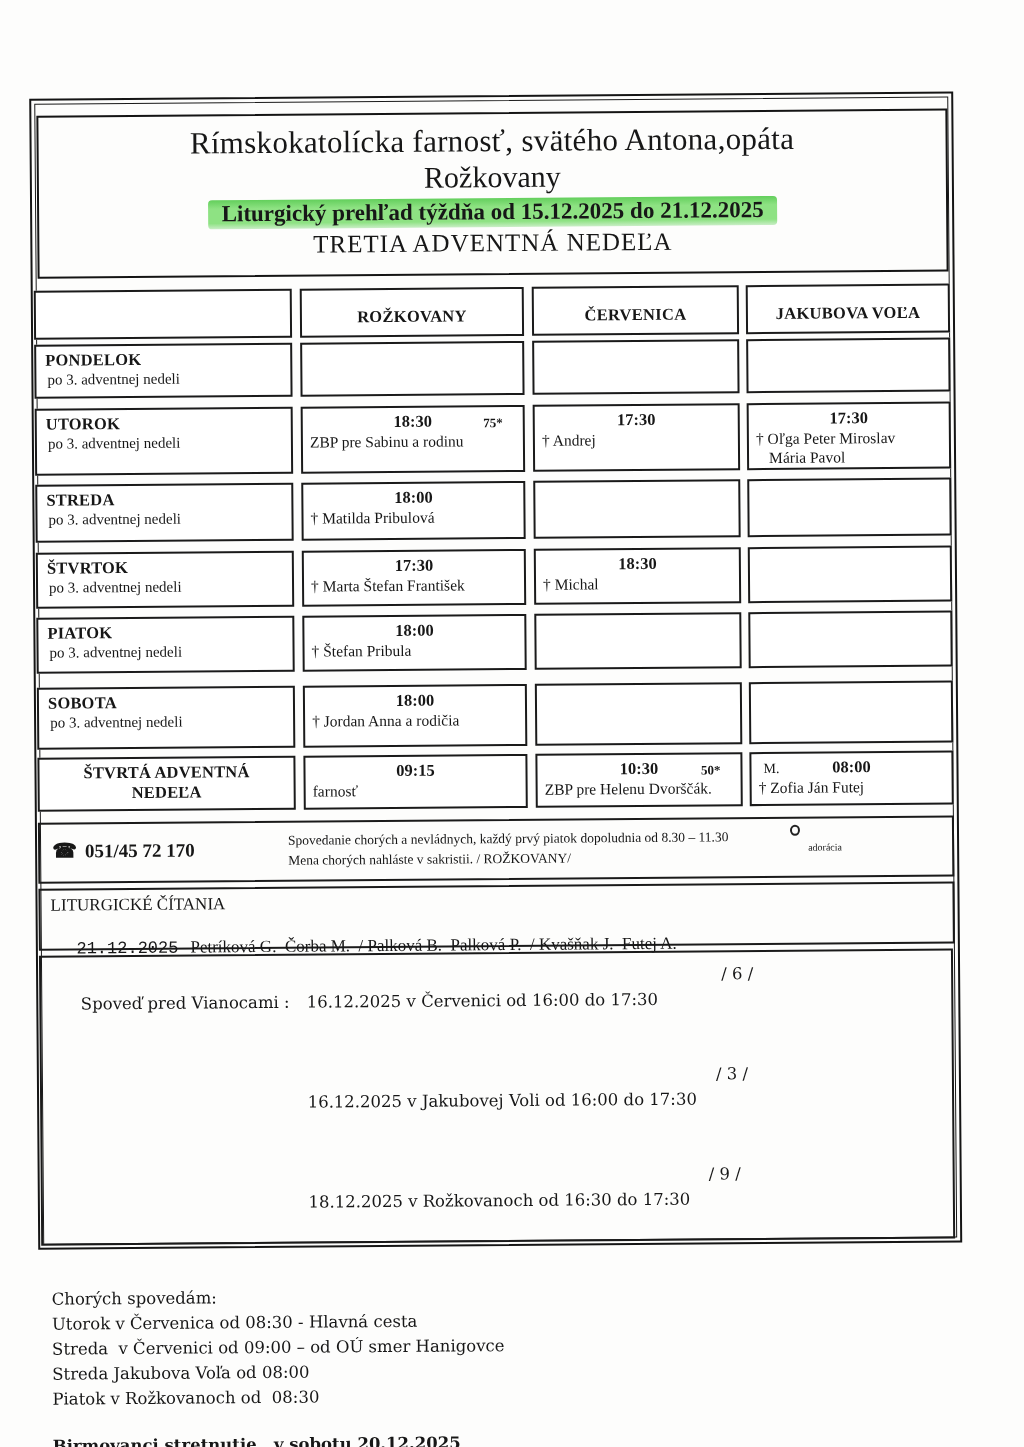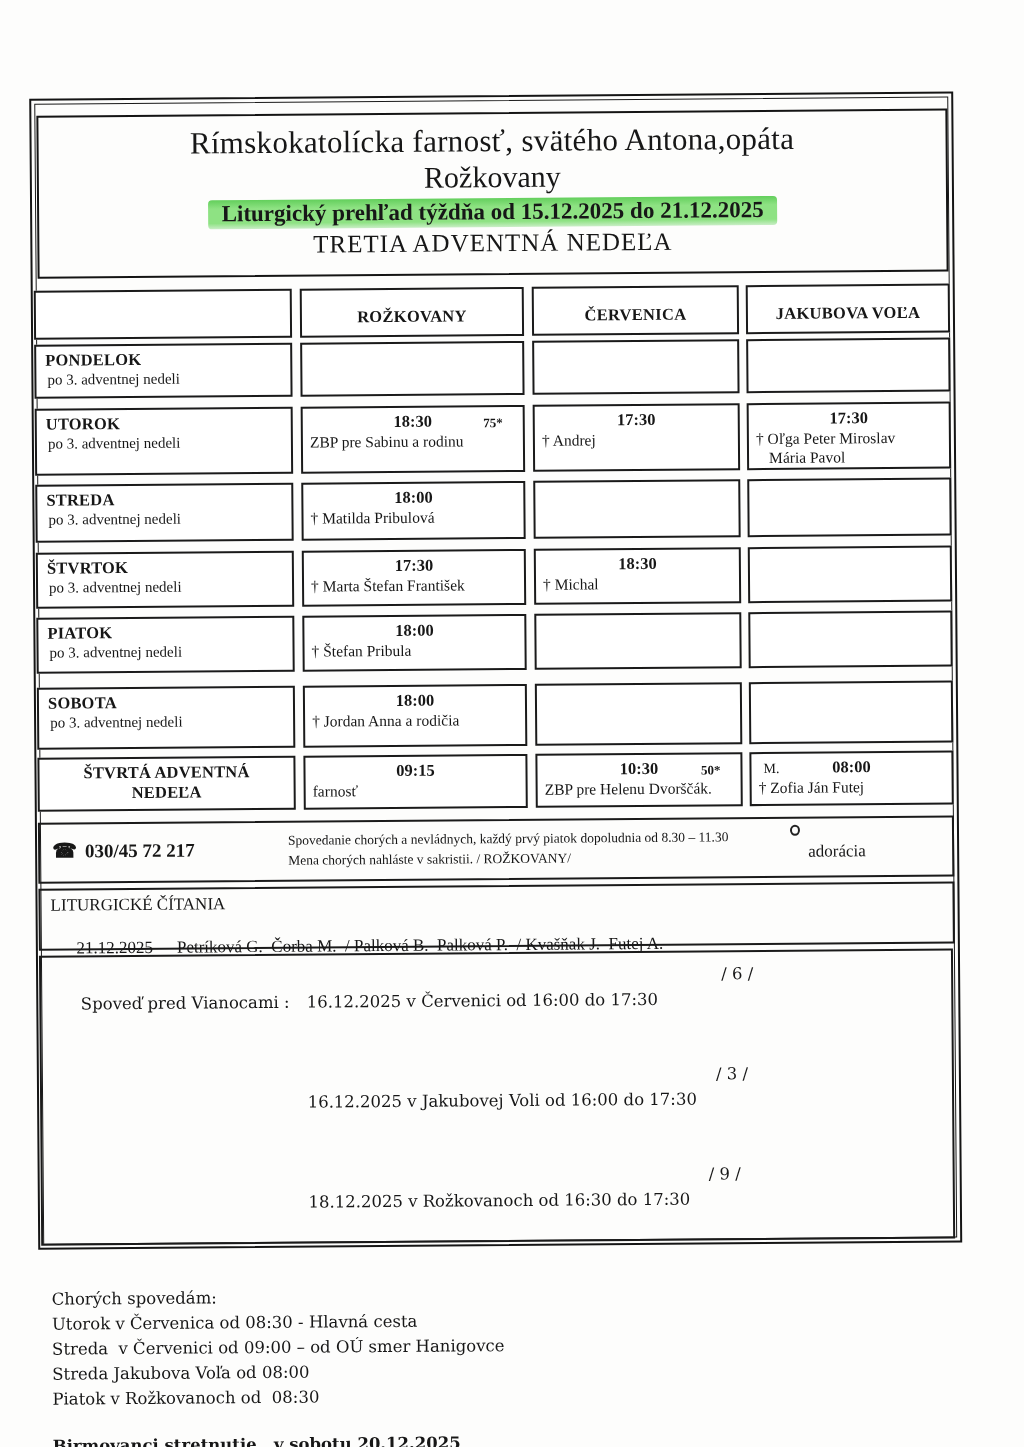--- a/index.html
+++ b/index.html
@@ -48,27 +48,27 @@
 
   
   .phone-box { position:absolute; left:36px; top:819px; width:916px; height:61px;
                border:2px solid #1a1a1a; }
   .phone-left { position:absolute; left:12px; top:14px; font-size:19px; font-weight:bold; }
   .phone-glyph { font-size:20px; margin-right:8px; }
   .phone-note { position:absolute; left:248px; top:8px; width:490px; font-size:13.5px;
                 line-height:20px; }
   .host-icon { position:absolute; left:750px; top:6px; width:10px; height:11px;
                border:2.5px solid #222; border-radius:50%; }
-  .adoracia { position:absolute; left:768px; top:23px; font-size:17px; }
+  .adoracia { position:absolute; left:768px; top:23px; font-size:10px; }
 
   
   .readings-box { position:absolute; left:36px; top:885px; width:916px; height:62px;
                   border:2px solid #1a1a1a; padding:5px 10px; font-size:17px; }
   .readings-line2 { margin-top:3px; white-space:pre; }
-  .readings-date { margin-right:24px; }
+  .readings-date { margin-right:12px;font-family:Liberation Mono, monospace; }
 
   
   .notes-box { position:absolute; left:36px; top:952px; width:914px; height:290px;
                border:2px solid #1a1a1a; padding:9px 8px 0 8px;
                font-family:"DejaVu Serif", serif; font-size:16.5px; line-height:25px; }
   .cline { position:relative; white-space:pre; }
   .clabel { display:inline-block; width:226px; white-space:pre; }
   .cindent { padding-left:226px; }
   .ccount { position:absolute; top:0; white-space:pre; }
   .sick { margin-top:20px; }
@@ -202,21 +202,21 @@
     </div>
     <div class="cell col3 mass">
       <span class="prefix">M.</span>
       <div class="time">08:00</div>
       <div class="mname">† Zofia Ján Futej</div>
     </div>
   </div>
 
   <div class="phone-box">
     <div class="phone-left">
-      <span class="phone-glyph">☎</span><span>030/45 72 217</span>
+      <span class="phone-glyph">☎</span><span>051/45 72 170</span>
     </div>
     <div class="phone-note">
       <div>Spovedanie chorých a nevládnych, každý prvý piatok dopoludnia od 8.30 – 11.30</div>
       <div>Mena chorých nahláste v sakristii. / ROŽKOVANY/</div>
     </div>
     <span class="host-icon"></span>
     <div class="adoracia">adorácia</div>
   </div>
 
   <div class="readings-box">

